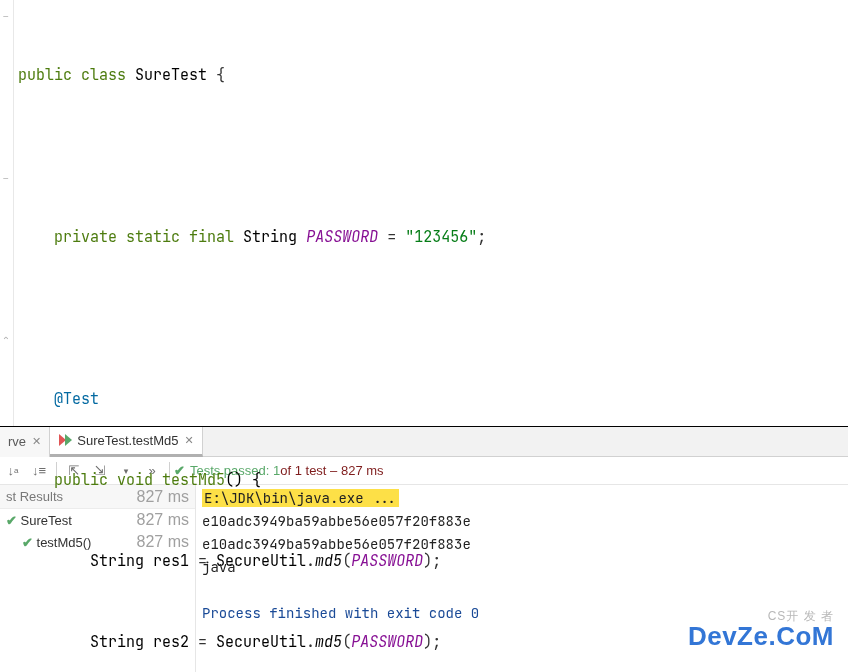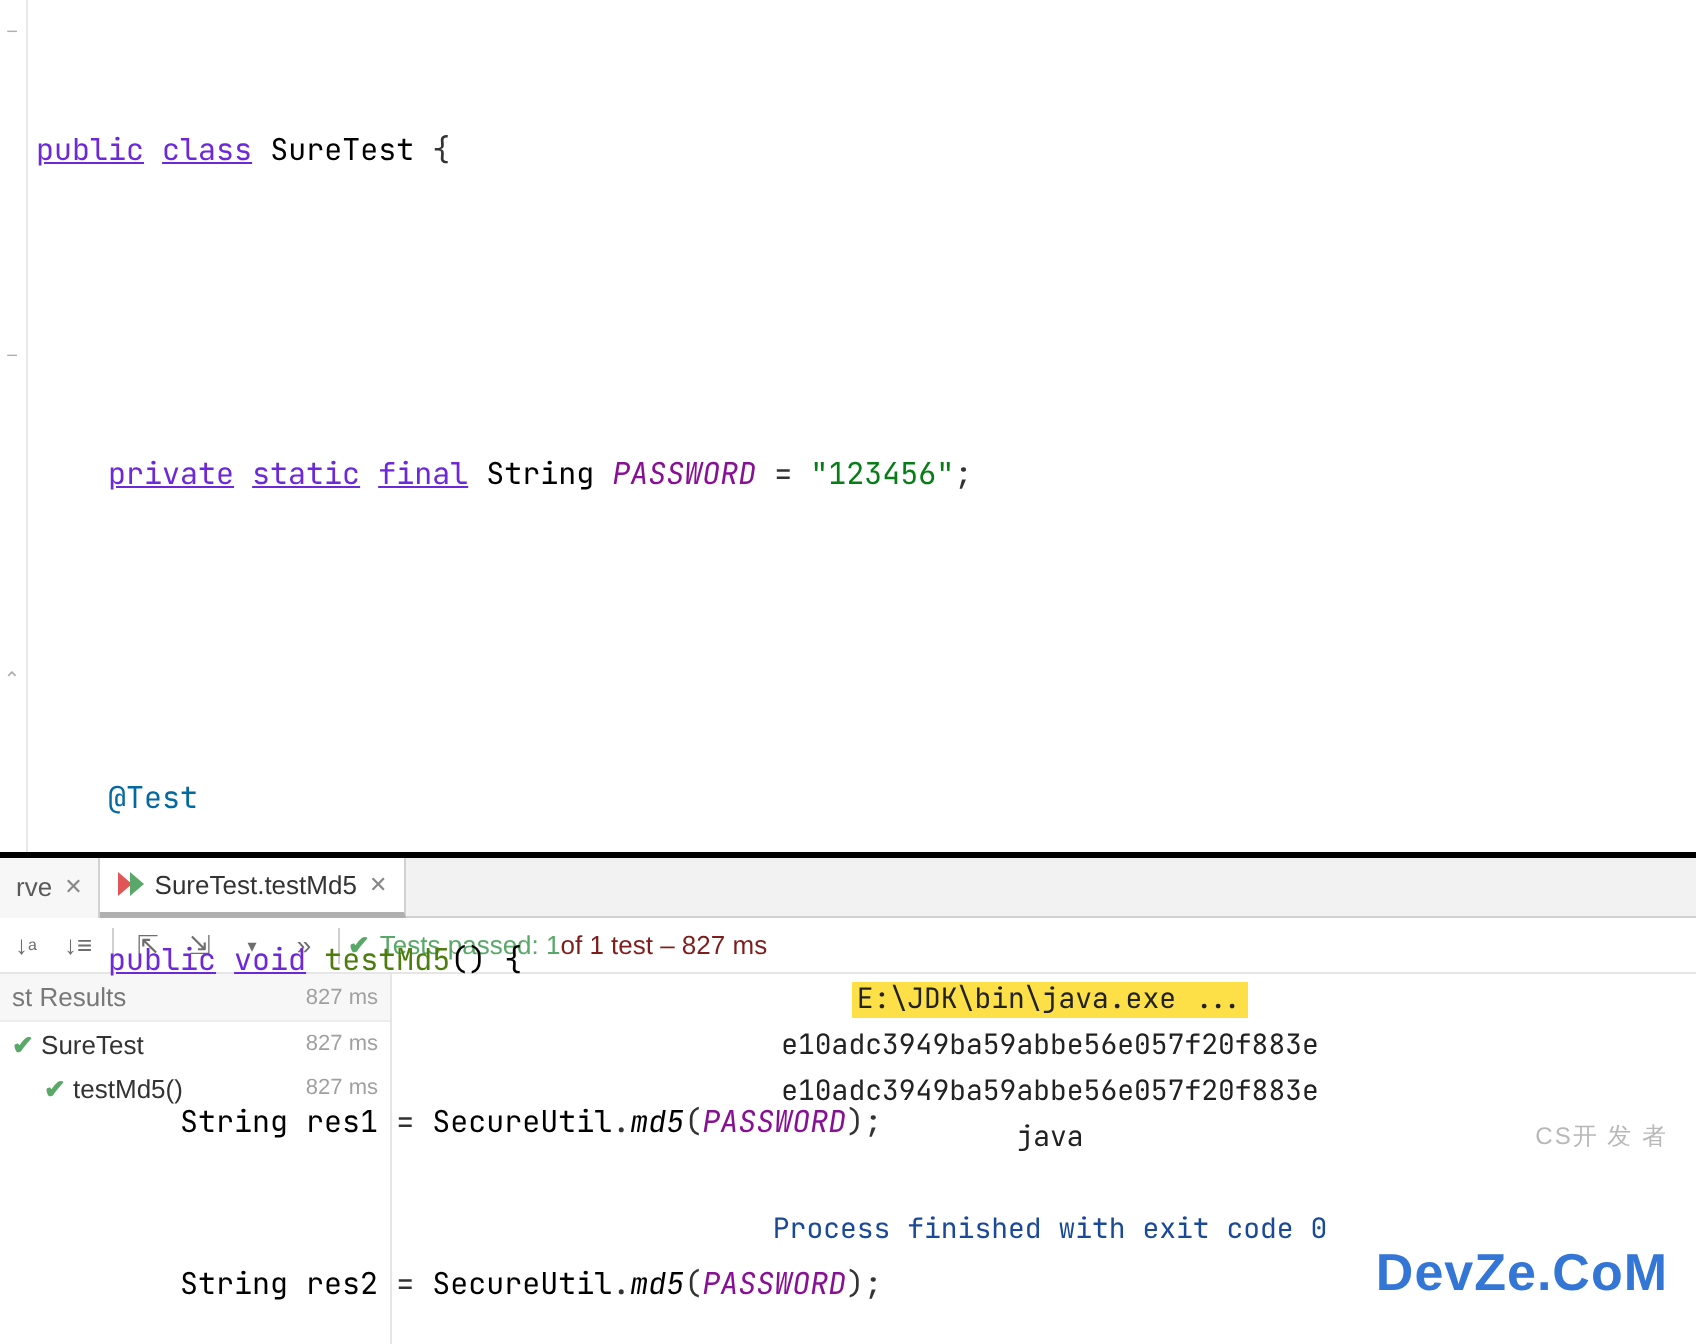--- a/index.html
+++ b/index.html
@@ -37,35 +37,34 @@
 .code {
   flex: 1;
   font-family: "JetBrains Mono", Consolas, monospace;
   font-size: 15px;
   line-height: 27px;
   padding: 8px 0 0 2px;
   white-space: pre;
   position: relative;
 }
 .code-line { height: 27px; padding-left: 2px; }
-.kw { color: #6d28d9; text-decoration: underline; }
+.kw { color: #4d7c0f; }
 .cls { color: #000000; }
 .ann { color: #0369a1; }
 .str { color: #067d17; }
 .fld { color: #871094; font-style: italic; }
 .mth { color: #4d7c0f; }
 .imth { font-style: italic; color: #000000; }
 .var { color: #000000; }
 .paren { color: #000000; }
 
 .bottom-panel {
-  border-top: 3px solid #000000;
+  border-top: 1px solid #000000;
   height: 246px;
   background: #fff;
-  text-align: center;
 }
 .tab-bar {
   height: 30px;
   display: flex;
   align-items: center;
   background: #f2f2f2;
   border-bottom: 1px solid #d1d1d1;
   padding-left: 0;
   font-size: 13px;
 }
@@ -146,21 +145,21 @@
 .tree-row {
   height: 22px;
   display: flex;
   align-items: center;
   justify-content: space-between;
   padding: 0 6px 0 4px;
 }
 .tree-row .left { display: flex; align-items: center; }
 .tree-indent1 { padding-left: 6px; }
 .tree-indent2 { padding-left: 22px; }
-.ms { color: #a0a0a0; font-size: 11px; }
+.ms { color: #a0a0a0; font-size: 16px; }
 .console {
   flex: 1;
   font-family: "JetBrains Mono", Consolas, monospace;
   font-size: 14px;
   line-height: 23px;
   padding: 2px 0 0 6px;
   color: #222;
   position: relative;
 }
 .console-hl { background: #fde047; padding: 0 2px; }
@@ -173,21 +172,21 @@
   pointer-events: none;
 }
 .wm-sub { color: #b8b8b8; font-size: 12px; letter-spacing: 1px; }
 .wm-main {
   font-family: "Arial", sans-serif;
   font-size: 26px;
   font-weight: 600;
   color: #3376d6;
   letter-spacing: 0.5px;
 }
-.wm-overlap { position: relative; top: -4px; margin-top: 48px; }
+.wm-overlap { position: relative; top: -4px; }
 </style>
 </head>
 <body>
 
 <div class="editor-area">
   <div class="gutter">
     <div class="gutter-marker" style="top:12px;">−</div>
     <div class="gutter-marker" style="top:174px;">−</div>
     <div class="gutter-marker" style="top:336px;">⌃</div>
   </div>

